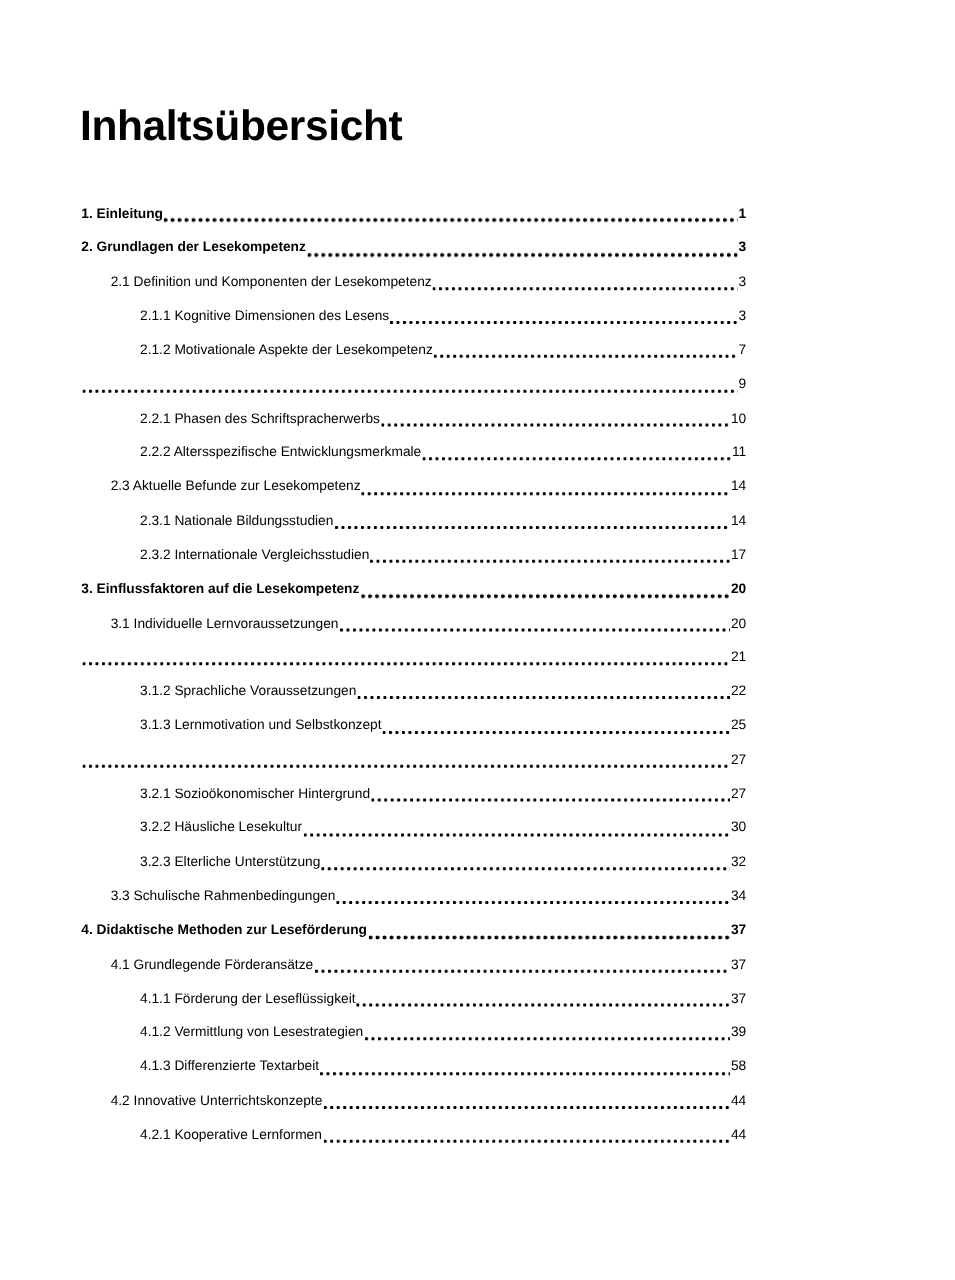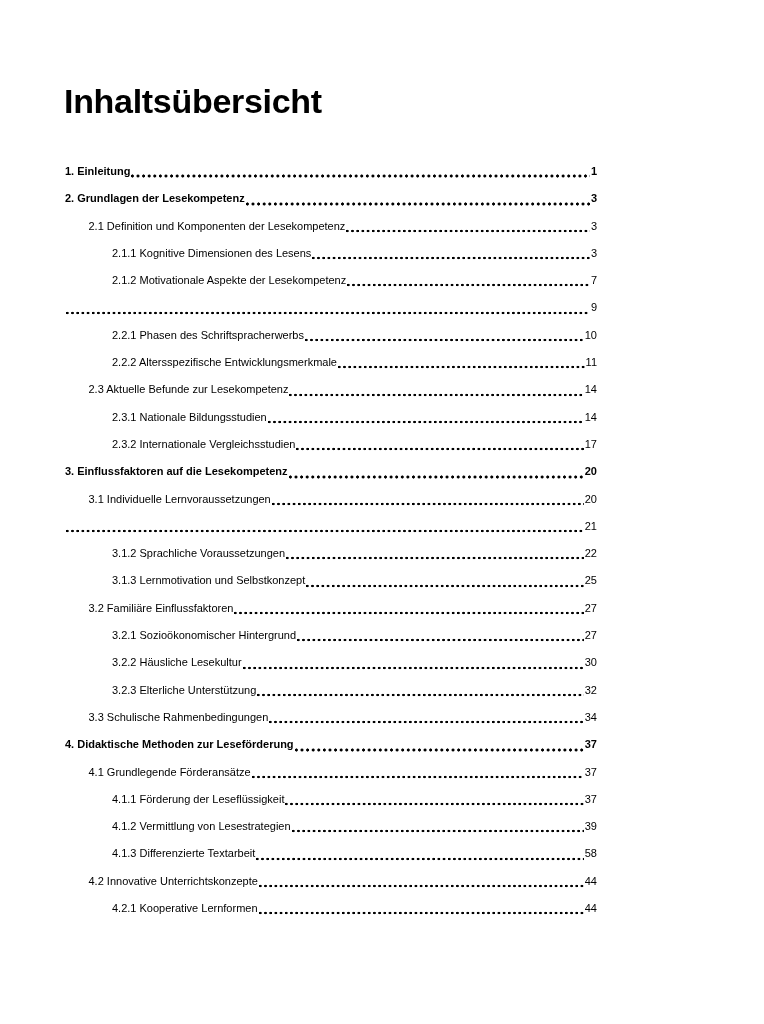--- a/index.html
+++ b/index.html
@@ -134,21 +134,20 @@
         <span class="toc-label">3.1.2 Sprachliche Voraussetzungen</span>
         <span class="dots"></span>
         <span class="toc-page">22</span>
       </div>
       <div class="toc-row lvl3">
         <span class="toc-label">3.1.3 Lernmotivation und Selbstkonzept</span>
         <span class="dots"></span>
         <span class="toc-page">25</span>
       </div>
       <div class="toc-row lvl2">
-        <span class="toc-label">3.2 Familiäre Einflussfaktoren</span>
         <span class="dots"></span>
         <span class="toc-page">27</span>
       </div>
       <div class="toc-row lvl3">
         <span class="toc-label">3.2.1 Sozioökonomischer Hintergrund</span>
         <span class="dots"></span>
         <span class="toc-page">27</span>
       </div>
       <div class="toc-row lvl3">
         <span class="toc-label">3.2.2 Häusliche Lesekultur</span>

